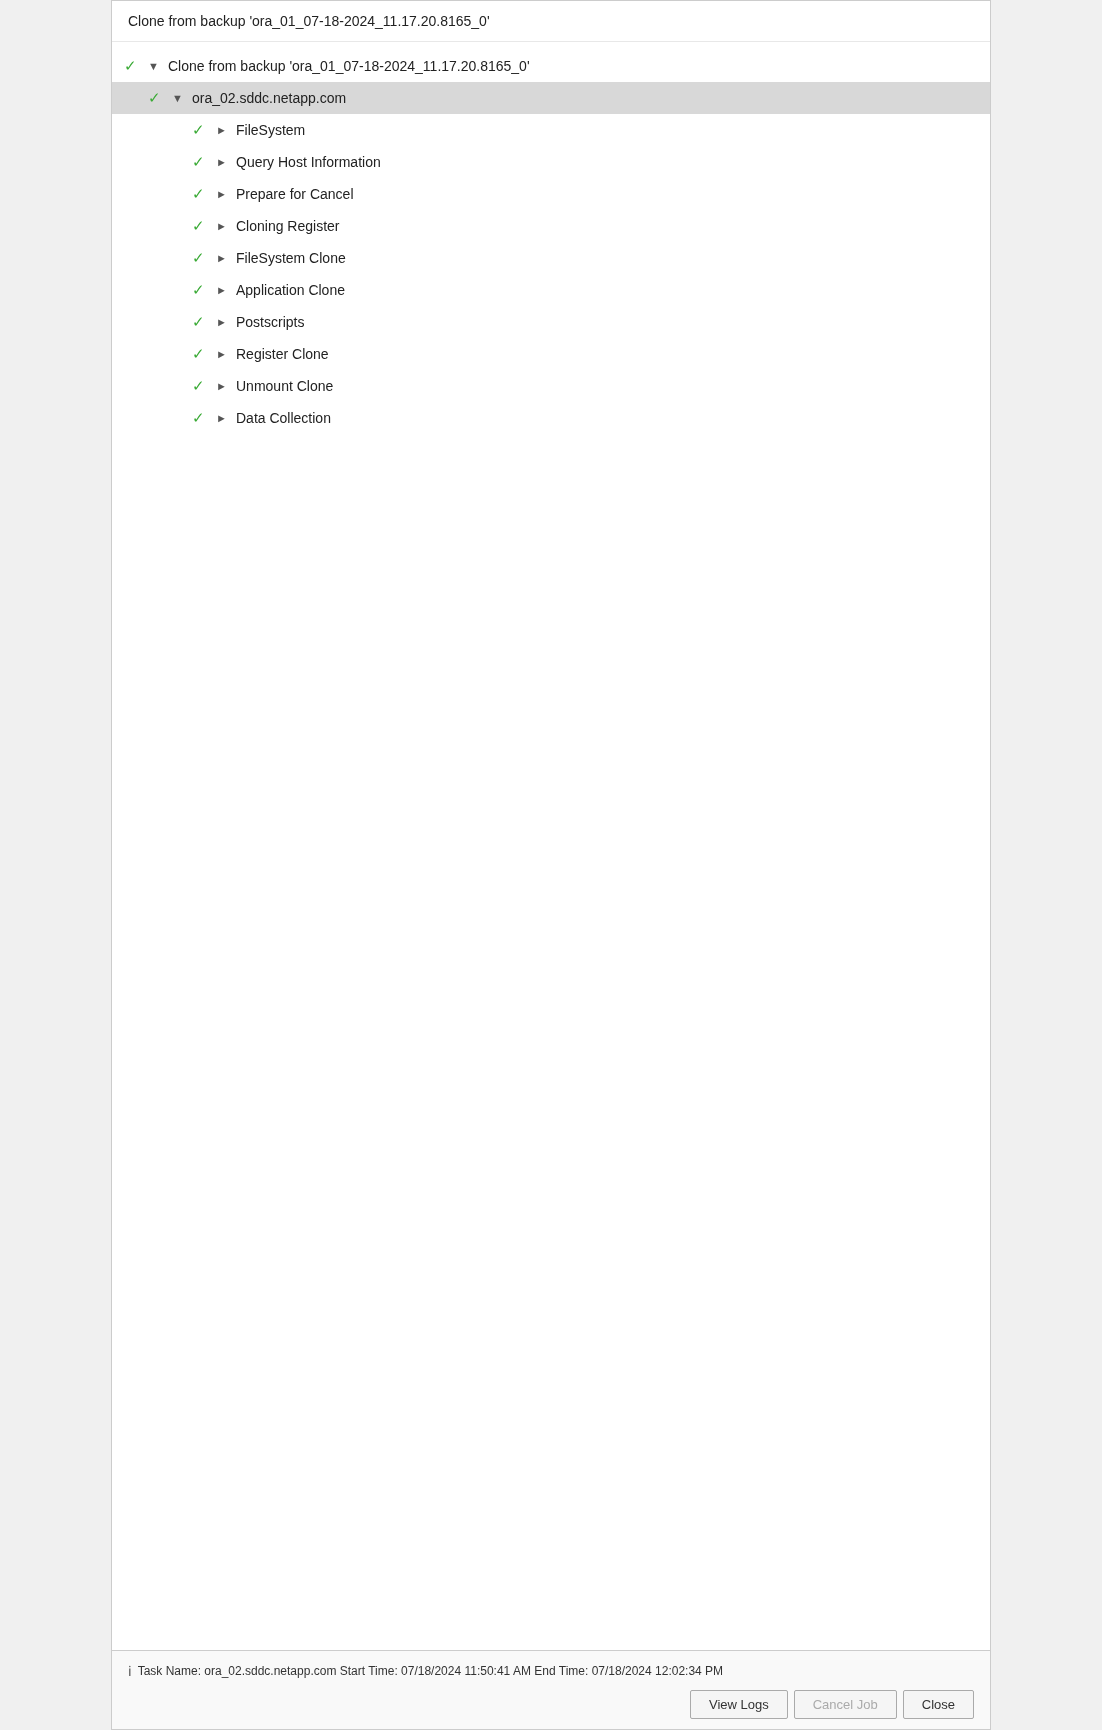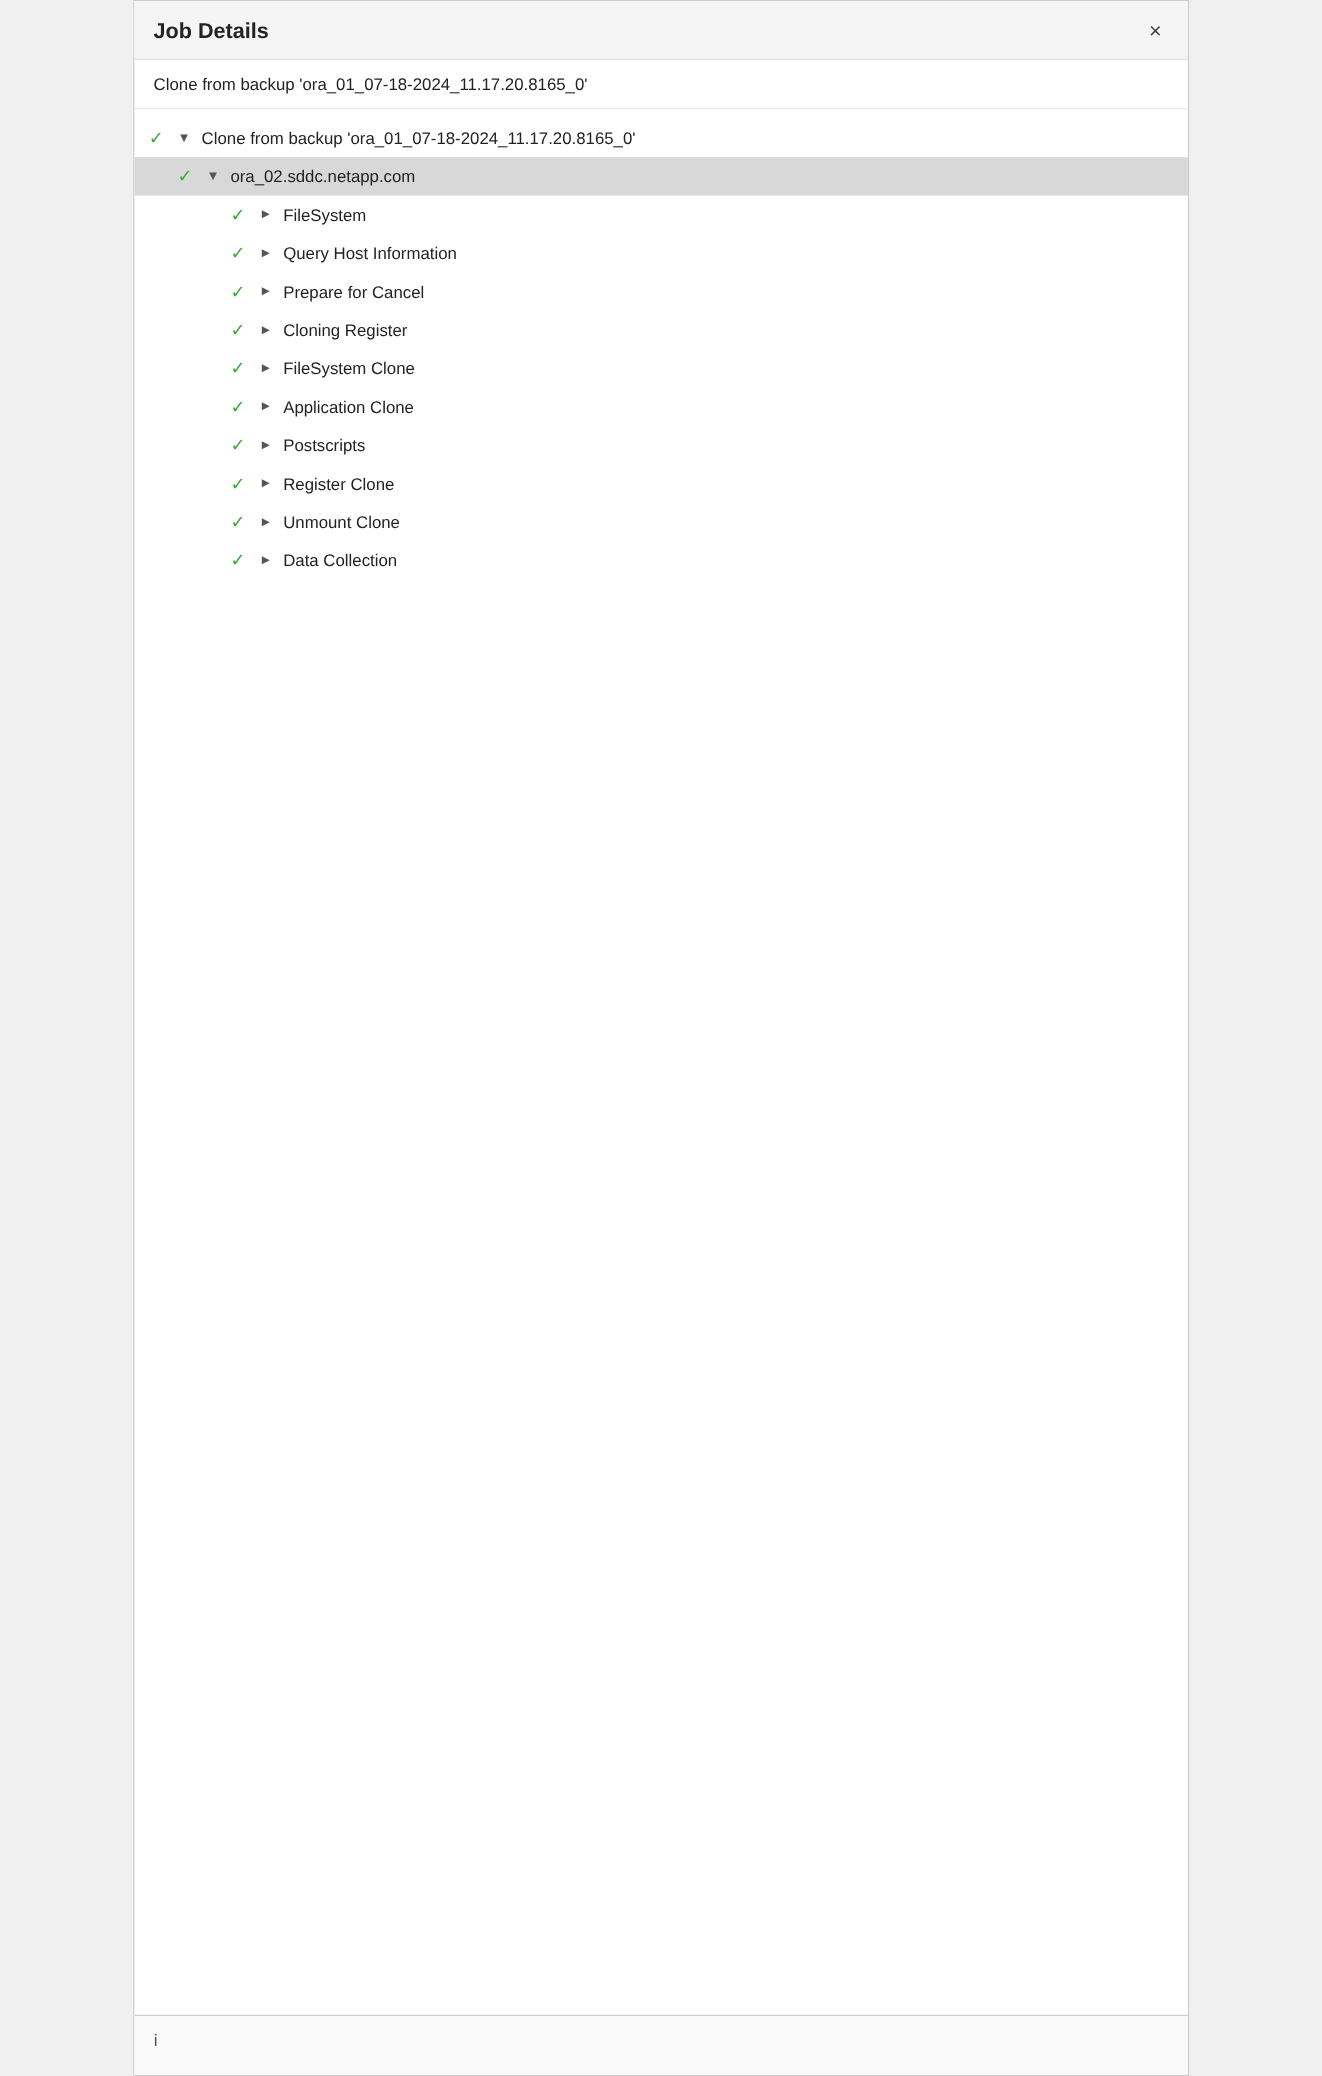--- a/index.html
+++ b/index.html
@@ -142,24 +142,20 @@
     .footer-btn:disabled {
       color: #aaaaaa;
       cursor: not-allowed;
     }
   </style>
 </head>
 <body>
 
 <div class="dialog">
 
-  <div class="dialog-header">
-    <span class="dialog-title">Job Details</span>
-    <button class="close-button">×</button>
-  </div>
 
   <div class="dialog-subtitle">Clone from backup 'ora_01_07-18-2024_11.17.20.8165_0'</div>
 
   <div class="dialog-content">
 
     <div class="tree-item level-0">
       <span class="check-icon">✓</span>
       <span class="expand-icon">▼</span>
       <span class="tree-label">Clone from backup 'ora_01_07-18-2024_11.17.20.8165_0'</span>
     </div>
@@ -228,16 +224,22 @@
       <span class="check-icon">✓</span>
       <span class="expand-icon">►</span>
       <span class="tree-label">Data Collection</span>
     </div>
 
   </div>
 
   <div class="dialog-footer">
     <div class="footer-task-info">
       <span class="info-icon">ℹ</span>
+      <span>Task Name: ora_02.sddc.netapp.com  Start Time: 07/18/2024 11:50:41 AM  End Time: 07/18/2024 12:02:34 PM</span>
+    </div>
+    <div class="footer-buttons">
+      <button class="footer-btn">View Logs</button>
+      <button class="footer-btn" disabled="">Cancel Job</button>
+      <button class="footer-btn">Close</button>
     </div>
   </div>
 
 </div>
 
 </body></html>

